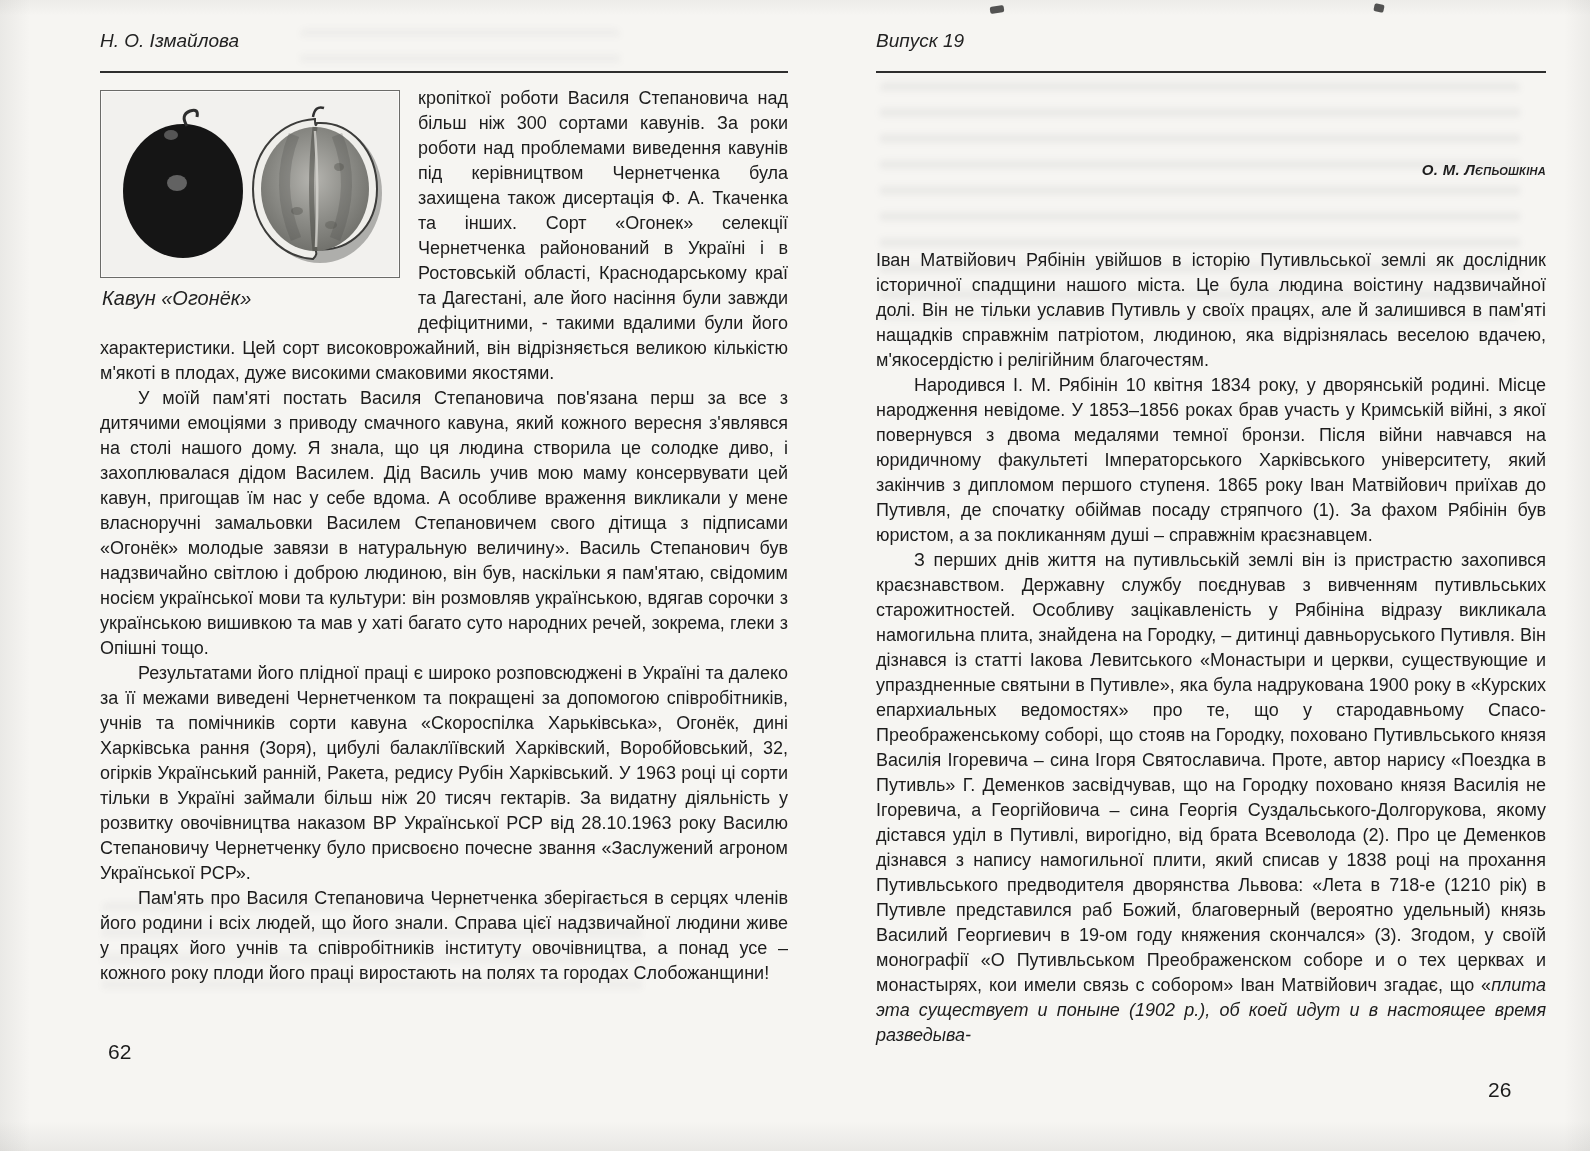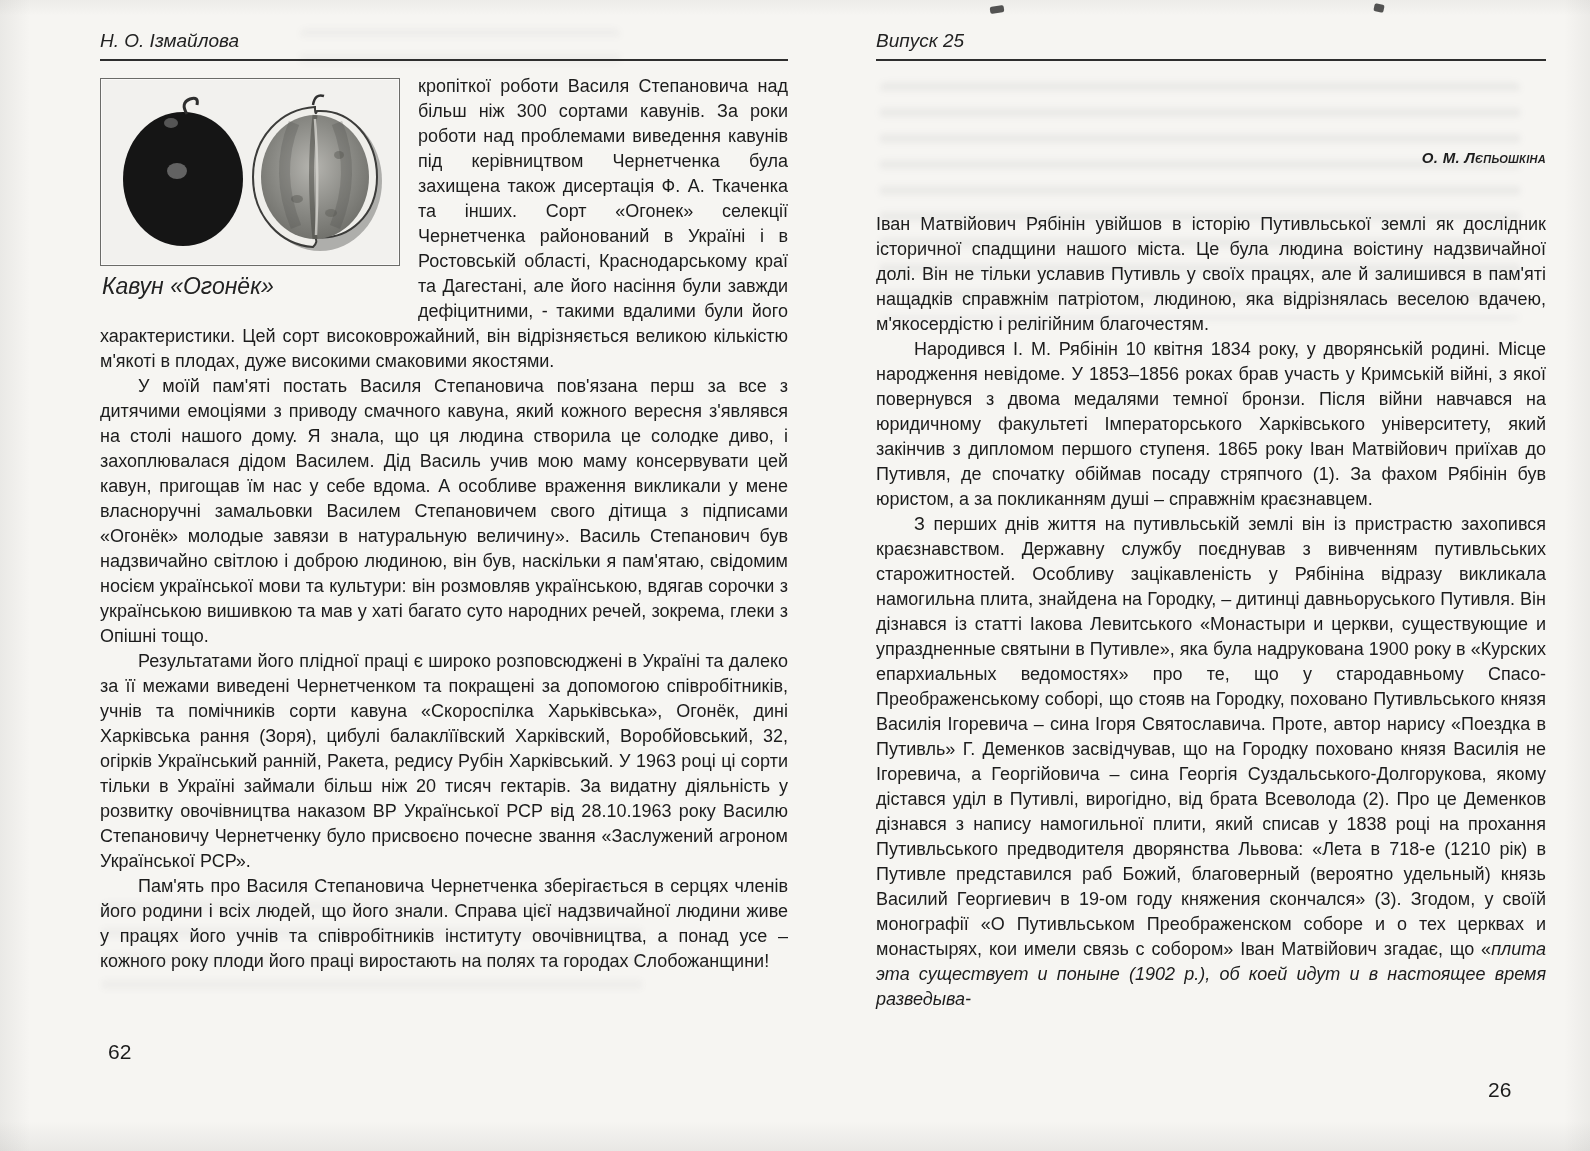--- a/index.html
+++ b/index.html
@@ -27,48 +27,48 @@
   .speck{position:absolute;background:#2a2a2a;border-radius:2px;opacity:.8;}
 
   
   .page{position:absolute;top:30px;}
   .page-left{left:100px;width:688px;}
   .page-right{left:876px;width:670px;}
 
   .running-head{
     display:flex;justify-content:space-between;
     font-style:italic;font-size:19px;color:#222;
-    padding-bottom:7px;border-bottom:2px solid #2e2e2e;
+    padding-bottom:19px;border-bottom:2px solid #2e2e2e;
   }
   .body-text{margin-top:13px;font-size:18px;line-height:25px;text-align:justify;}
   .body-text p{margin:0;text-indent:38px;}
   .body-text p.flush{text-indent:0;}
   .it{font-style:italic;}
 
   
   .figure{float:left;width:300px;margin:4px 18px 2px 0;}
   .frame{
     border:1px solid #6b6b68;background:#f2f1ee;height:186px;
     box-shadow:inset 0 0 0 1px rgba(255,255,255,.6);
   }
   .frame svg{display:block;width:100%;height:100%;}
-  .figcap{font-style:italic;font-size:23px;margin-top:8px;padding-left:2px;color:#222;}
+  .figcap{font-style:italic;font-size:20px;margin-top:8px;padding-left:2px;color:#222;}
 
   
   .author{
     margin-top:88px;text-align:right;
     font-weight:bold;font-style:italic;font-variant:small-caps;
     font-size:15px;letter-spacing:.3px;color:#1e1e1e;
   }
   .article-title{
     margin-top:54px;text-align:center;
     font-weight:bold;font-variant:small-caps;
     font-size:26px;letter-spacing:.6px;color:#161616;
   }
-  .page-right .body-text{margin-top:46px;}
+  .page-right .body-text{margin-top:70px;}
 
   .pagenum{position:absolute;font-size:21px;color:#1c1c1c;}
   .pagenum-left{left:108px;top:1040px;}
   .pagenum-right{left:1488px;top:1078px;}
 </style>
 </head>
 <body>
 
 <div class="scan">
 
@@ -120,21 +120,21 @@
 
       <p class="flush">кропіткої роботи Василя Степановича над більш ніж 300 сортами кавунів. За роки роботи над проблемами виведення кавунів під керівництвом Чернетченка була захищена також дисертація Ф. А. Ткаченка та інших. Сорт «Огонек» селекції Чернетченка районований в Україні і в Ростовській області, Краснодарському краї та Дагестані, але його насіння були завжди дефіцитними, - такими вдалими були його характеристики. Цей сорт високоврожайний, він відрізняється великою кількістю м'якоті в плодах, дуже високими смаковими якостями.</p>
       <p>У моїй пам'яті постать Василя Степановича пов'язана перш за все з дитячими емоціями з приводу смачного кавуна, який кожного вересня з'являвся на столі нашого дому. Я знала, що ця людина створила це солодке диво, і захоплювалася дідом Василем. Дід Василь учив мою маму консервувати цей кавун, пригощав їм нас у себе вдома. А особливе враження викликали у мене власноручні замальовки Василем Степановичем свого дітища з підписами «Огонёк» молодые завязи в натуральную величину». Василь Степанович був надзвичайно світлою і доброю людиною, він був, наскільки я пам'ятаю, свідомим носієм української мови та культури: він розмовляв українською, вдягав сорочки з українською вишивкою та мав у хаті багато суто народних речей, зокрема, глеки з Опішні тощо.</p>
       <p>Результатами його плідної праці є широко розповсюджені в Україні та далеко за її межами виведені Чернетченком та покращені за допомогою співробітників, учнів та помічників сорти кавуна «Скороспілка Харьківська», Огонёк, дині Харківська рання (Зоря), цибулі балаклїївский Харківский, Воробйовський, 32, огірків Український ранній, Ракета, редису Рубін Харківський. У 1963 році ці сорти тільки в Україні займали більш ніж 20 тисяч гектарів. За видатну діяльність у розвитку овочівництва наказом ВР Української РСР від 28.10.1963 року Василю Степановичу Чернетченку було присвоєно почесне звання «Заслужений агроном Української РСР».</p>
       <p>Пам'ять про Василя Степановича Чернетченка зберігається в серцях членів його родини і всіх людей, що його знали. Справа цієї надзвичайної людини живе у працях його учнів та співробітників інституту овочівництва, а понад усе – кожного року плоди його праці виростають на полях та городах Слобожанщини!</p>
     </div>
   </div>
 
   <div class="page page-right">
     <div class="running-head">
-      <span>Випуск 25</span>
+      <span>Випуск 19</span>
     </div>
 
     <div class="author">О. М. Лєпьошкіна</div>
 
 
     <div class="body-text">
       <p class="flush">Іван Матвійович Рябінін увійшов в історію Путивльської землі як дослідник історичної спадщини нашого міста. Це була людина воістину надзвичайної долі. Він не тільки уславив Путивль у своїх працях, але й залишився в пам'яті нащадків справжнім патріотом, людиною, яка відрізнялась веселою вдачею, м'якосердістю і релігійним благочестям.</p>
       <p>Народився І. М. Рябінін 10 квітня 1834 року, у дворянській родині. Місце народження невідоме. У 1853–1856 роках брав участь у Кримській війні, з якої повернувся з двома медалями темної бронзи. Після війни навчався на юридичному факультеті Імператорського Харківського університету, який закінчив з дипломом першого ступеня. 1865 року Іван Матвійович приїхав до Путивля, де спочатку обіймав посаду стряпчого (1). За фахом Рябінін був юристом, а за покликанням душі – справжнім краєзнавцем.</p>
       <p><span>З перших днів життя на путивльській землі він із пристрастю захопився краєзнавством. Державну службу поєднував з вивченням путивльських старожитностей. Особливу зацікавленість у Рябініна відразу викликала намогильна плита, знайдена на Городку, – дитинці давньоруського Путивля. Він дізнався із статті Іакова Левитського «Монастыри и церкви, существующие и упраздненные святыни в Путивле», яка була надрукована 1900 року в «Курских епархиальных ведомостях» про те, що у стародавньому Спасо-Преображенському соборі, що стояв на Городку, поховано Путивльського князя Василія Ігоревича – сина Ігоря Святославича. Проте, автор нарису «Поездка в Путивль» Г. Деменков засвідчував, що на Городку поховано князя Василія не Ігоревича, а Георгійовича – сина Георгія Суздальського-Долгорукова, якому дістався уділ в Путивлі, вирогідно, від брата Всеволода (2). Про це Деменков дізнався з напису намогильної плити, який списав у 1838 році на прохання Путивльського предводителя дворянства Львова: «Лета в 718-е (1210 рік) в Путивле представился раб Божий, благоверный (вероятно удельный) князь Василий Георгиевич в 19-ом году княжения скончался» (3). Згодом, у своїй монографії «О Путивльськом Преображенском соборе и о тех церквах и монастырях, кои имели связь с собором» Іван Матвійович згадає, що «</span><span class="it">плита эта существует и поныне (1902 р.), об коей идут и в настоящее время разведыва-</span></p>
     </div>

